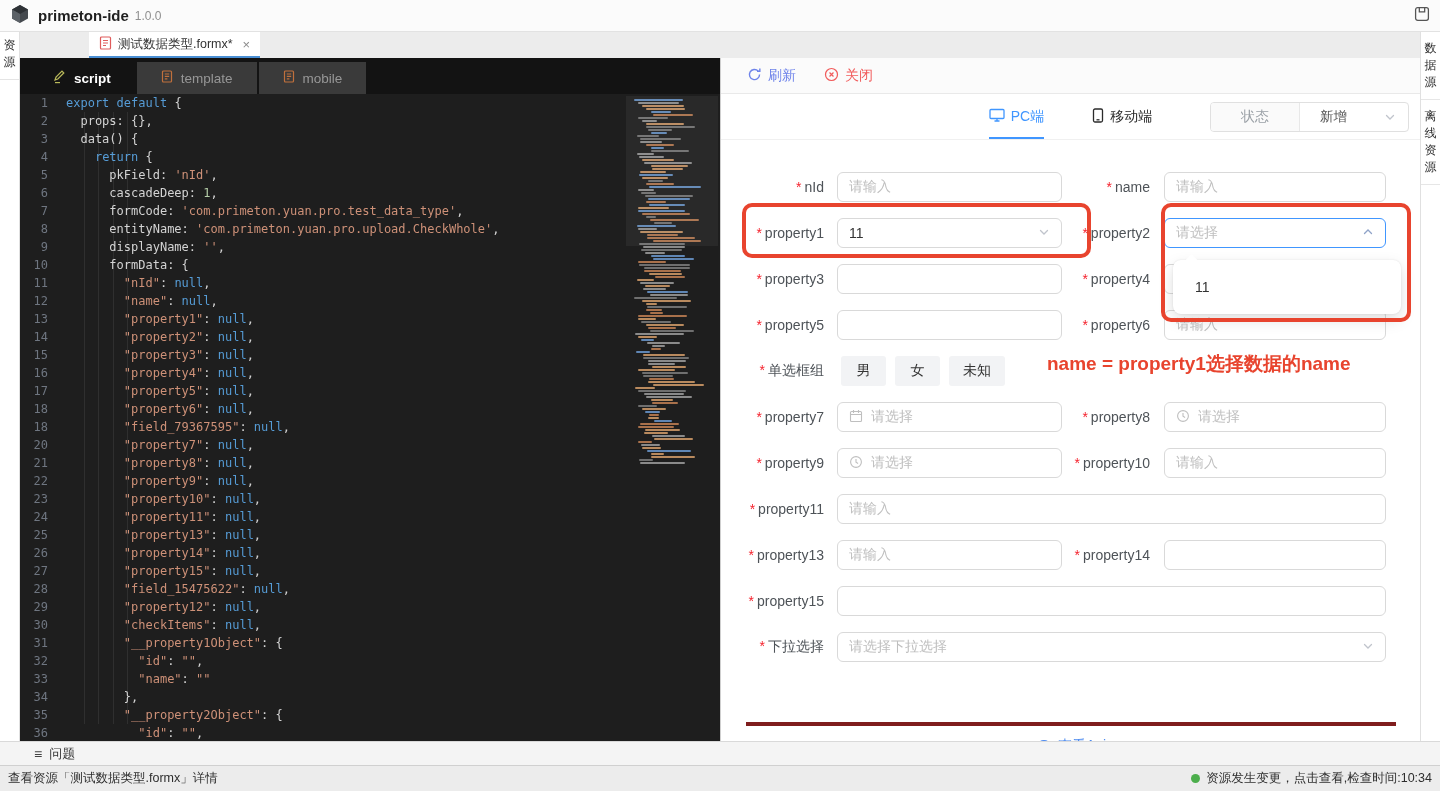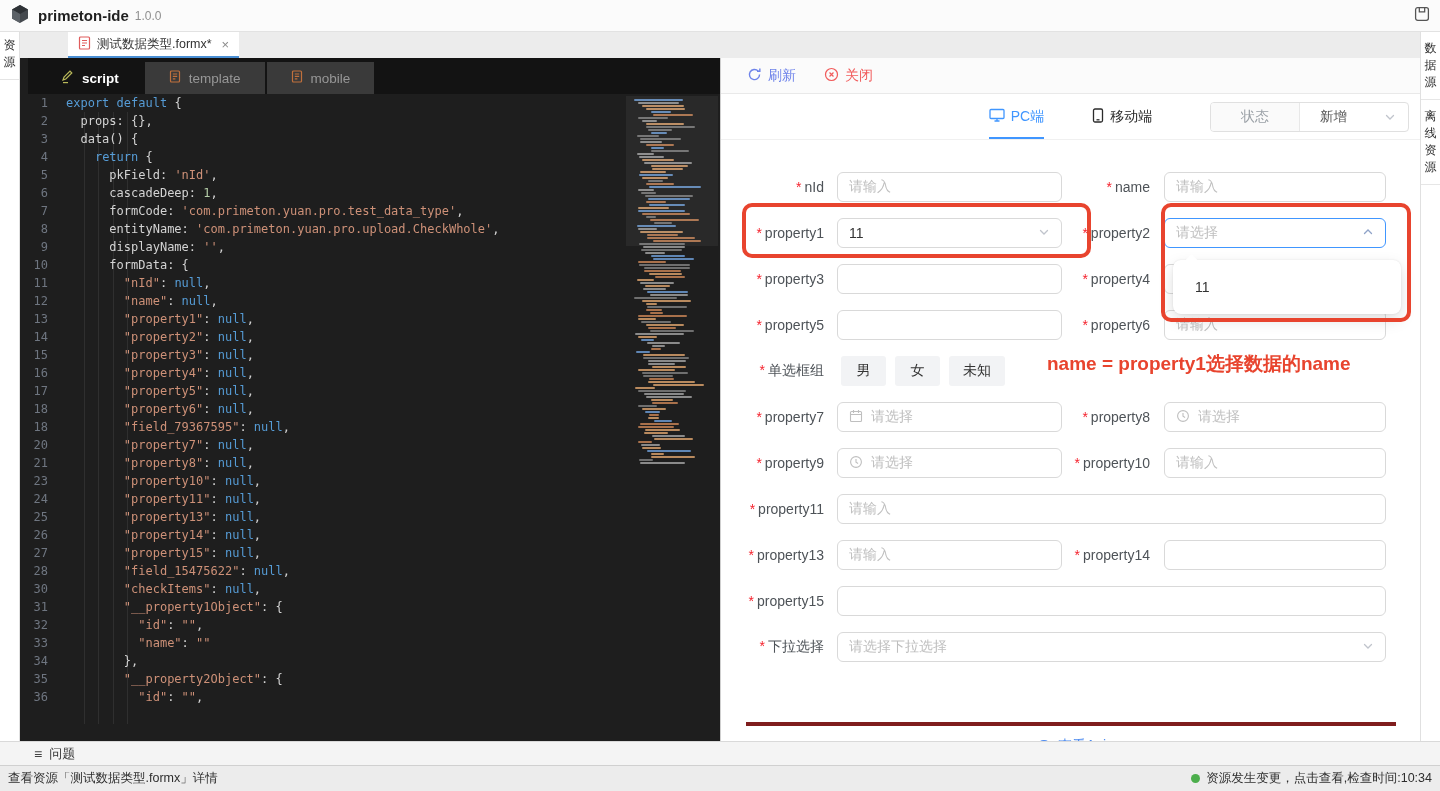--- a/index.html
+++ b/index.html
@@ -15,26 +15,26 @@
   #app-header .version { font-size:12px; color:#8f8f8f; margin-left:6px; }
   #app-header .spacer { flex:1; }
   
   #left-rail { position:absolute; top:32px; left:0; width:20px; bottom:50px; background:#fff; border-right:1px solid #e0e0e0; }
   #left-rail .rail-label { padding:5px 0 8px; border-bottom:1px solid #e4e4e4; }
   .vchars span { display:block; text-align:center; font-size:12px; line-height:17px; color:#2f2f2f; }
   #right-rail { position:absolute; top:32px; right:0; width:20px; bottom:50px; background:#fff; border-left:1px solid #e0e0e0; }
   #right-rail .rail-item { padding:8px 0; border-bottom:1px solid #e6e6e6; cursor:pointer; }
   
   #file-tabbar { position:absolute; top:32px; left:20px; right:20px; height:26px; background:#ececec; display:flex; }
-  .file-tab { margin-left:48px; background:#fff; display:flex; align-items:center; gap:6px; padding:0 10px;
+  .file-tab { margin-left:69px; background:#fff; display:flex; align-items:center; gap:6px; padding:0 10px;
     border-bottom:2px solid #4a8fd4; font-size:12.5px; color:#333; }
   .file-tab .close-x { color:#8a8a8a; font-size:13px; margin-left:4px; }
   
   #editor { position:absolute; top:58px; left:20px; width:700px; height:683px; background:#1e1e1e; }
-  #editor-tabs { height:36px; background:#131313; display:flex; align-items:flex-end; padding-left:8px;margin-left:8px; }
+  #editor-tabs { height:36px; background:#131313; display:flex; align-items:flex-end; padding-left:8px; }
   .ed-tab { height:32px; display:flex; align-items:center; gap:8px; padding:0 24px; font-size:13.5px;
     background:#3a3a3a; color:#979797; margin-right:2px; }
   .ed-tab.active { background:#131313; color:#fff; font-weight:bold; }
   #code { position:absolute; top:36px; left:0; right:0; bottom:0; font-family:"DejaVu Sans Mono", monospace;
     font-size:12px; line-height:18px; overflow:hidden; }
   .code-line { display:flex; height:18px; }
   .ln { width:46px; text-align:right; padding-right:18px; color:#6f7681; flex:none; }
   .code-text { white-space:pre; color:#d4d4d4; }
   .tok-str { color:#ce9178; }
   .tok-kw { color:#569cd6; }
@@ -268,20 +268,24 @@
         </div>
         <div class="code-line">
           <span class="ln">20</span>
           <span class="code-text">        <span class="tok-str">"property7"</span>: <span class="tok-kw">null</span>,</span>
         </div>
         <div class="code-line">
           <span class="ln">21</span>
           <span class="code-text">        <span class="tok-str">"property8"</span>: <span class="tok-kw">null</span>,</span>
         </div>
         <div class="code-line">
+          <span class="ln">22</span>
+          <span class="code-text">        <span class="tok-str">"property9"</span>: <span class="tok-kw">null</span>,</span>
+        </div>
+        <div class="code-line">
           <span class="ln">23</span>
           <span class="code-text">        <span class="tok-str">"property10"</span>: <span class="tok-kw">null</span>,</span>
         </div>
         <div class="code-line">
           <span class="ln">24</span>
           <span class="code-text">        <span class="tok-str">"property11"</span>: <span class="tok-kw">null</span>,</span>
         </div>
         <div class="code-line">
           <span class="ln">25</span>
           <span class="code-text">        <span class="tok-str">"property13"</span>: <span class="tok-kw">null</span>,</span>
@@ -290,20 +294,24 @@
           <span class="ln">26</span>
           <span class="code-text">        <span class="tok-str">"property14"</span>: <span class="tok-kw">null</span>,</span>
         </div>
         <div class="code-line">
           <span class="ln">27</span>
           <span class="code-text">        <span class="tok-str">"property15"</span>: <span class="tok-kw">null</span>,</span>
         </div>
         <div class="code-line">
           <span class="ln">28</span>
           <span class="code-text">        <span class="tok-str">"field_15475622"</span>: <span class="tok-kw">null</span>,</span>
+        </div>
+        <div class="code-line">
+          <span class="ln">29</span>
+          <span class="code-text">        <span class="tok-str">"property12"</span>: <span class="tok-kw">null</span>,</span>
         </div>
         <div class="code-line">
           <span class="ln">30</span>
           <span class="code-text">        <span class="tok-str">"checkItems"</span>: <span class="tok-kw">null</span>,</span>
         </div>
         <div class="code-line">
           <span class="ln">31</span>
           <span class="code-text">        <span class="tok-str">"__property1Object"</span>: {</span>
         </div>
         <div class="code-line">

